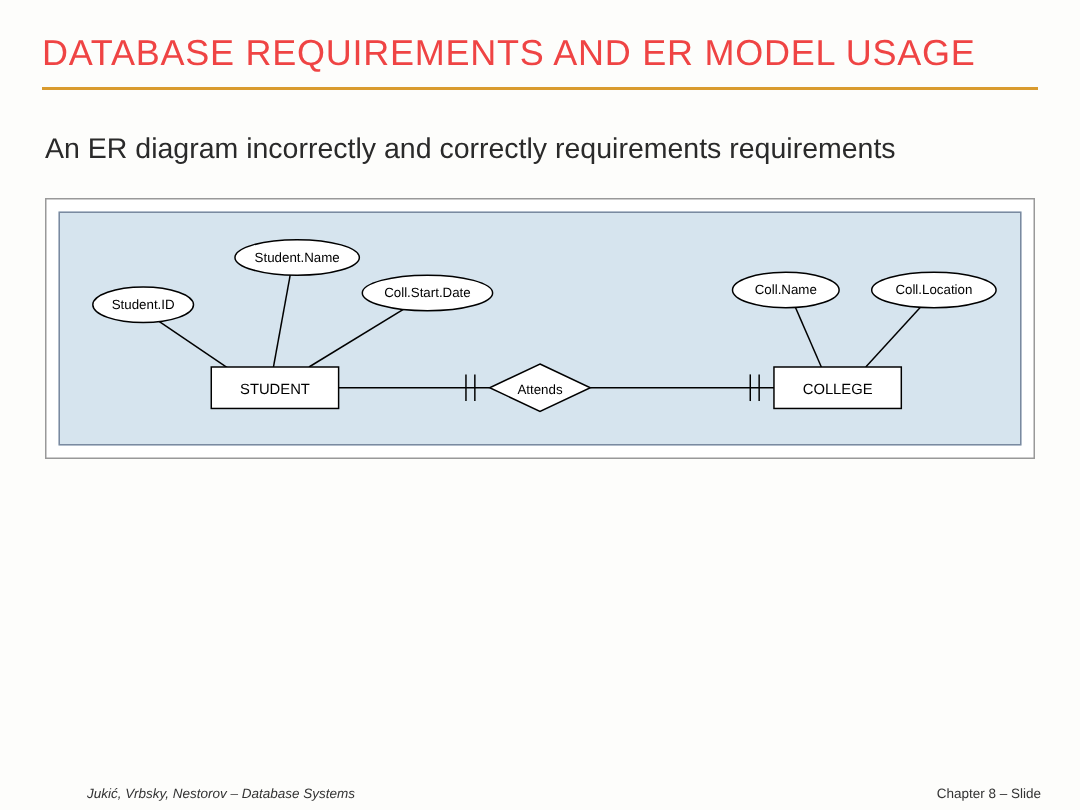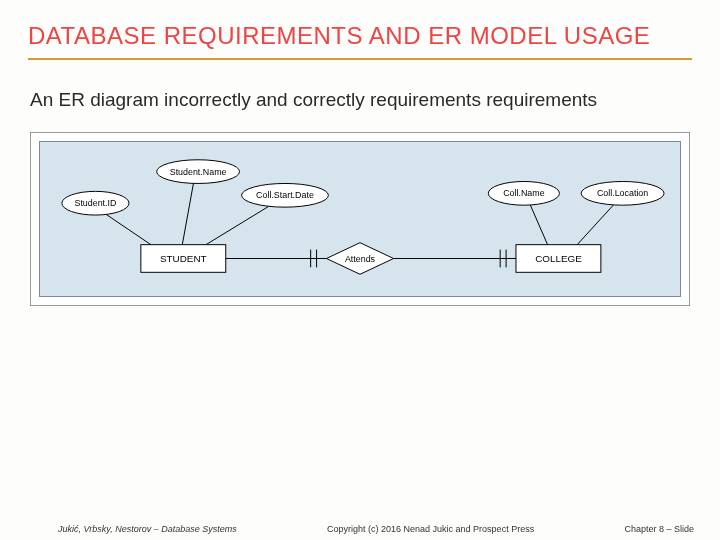--- a/index.html
+++ b/index.html
@@ -113,16 +113,15 @@
         <text x="486" y="55" text-anchor="middle" class="attr-text">Coll.Name</text>
 
         <ellipse cx="586" cy="52" rx="42" ry="12" fill="#fff" stroke="#000"></ellipse>
         <text x="586" y="55" text-anchor="middle" class="attr-text">Coll.Location</text>
       </svg>
     </div>
   </div>
 
   <div class="footer">
     <span class="authors">Jukić, Vrbsky, Nestorov – Database Systems</span>
-    <span>Copyright (c) 2016 Nenad Jukic and Prospect Press</span>
     <span>Chapter 8 – Slide</span>
   </div>
 </div>
 
 </body></html>

